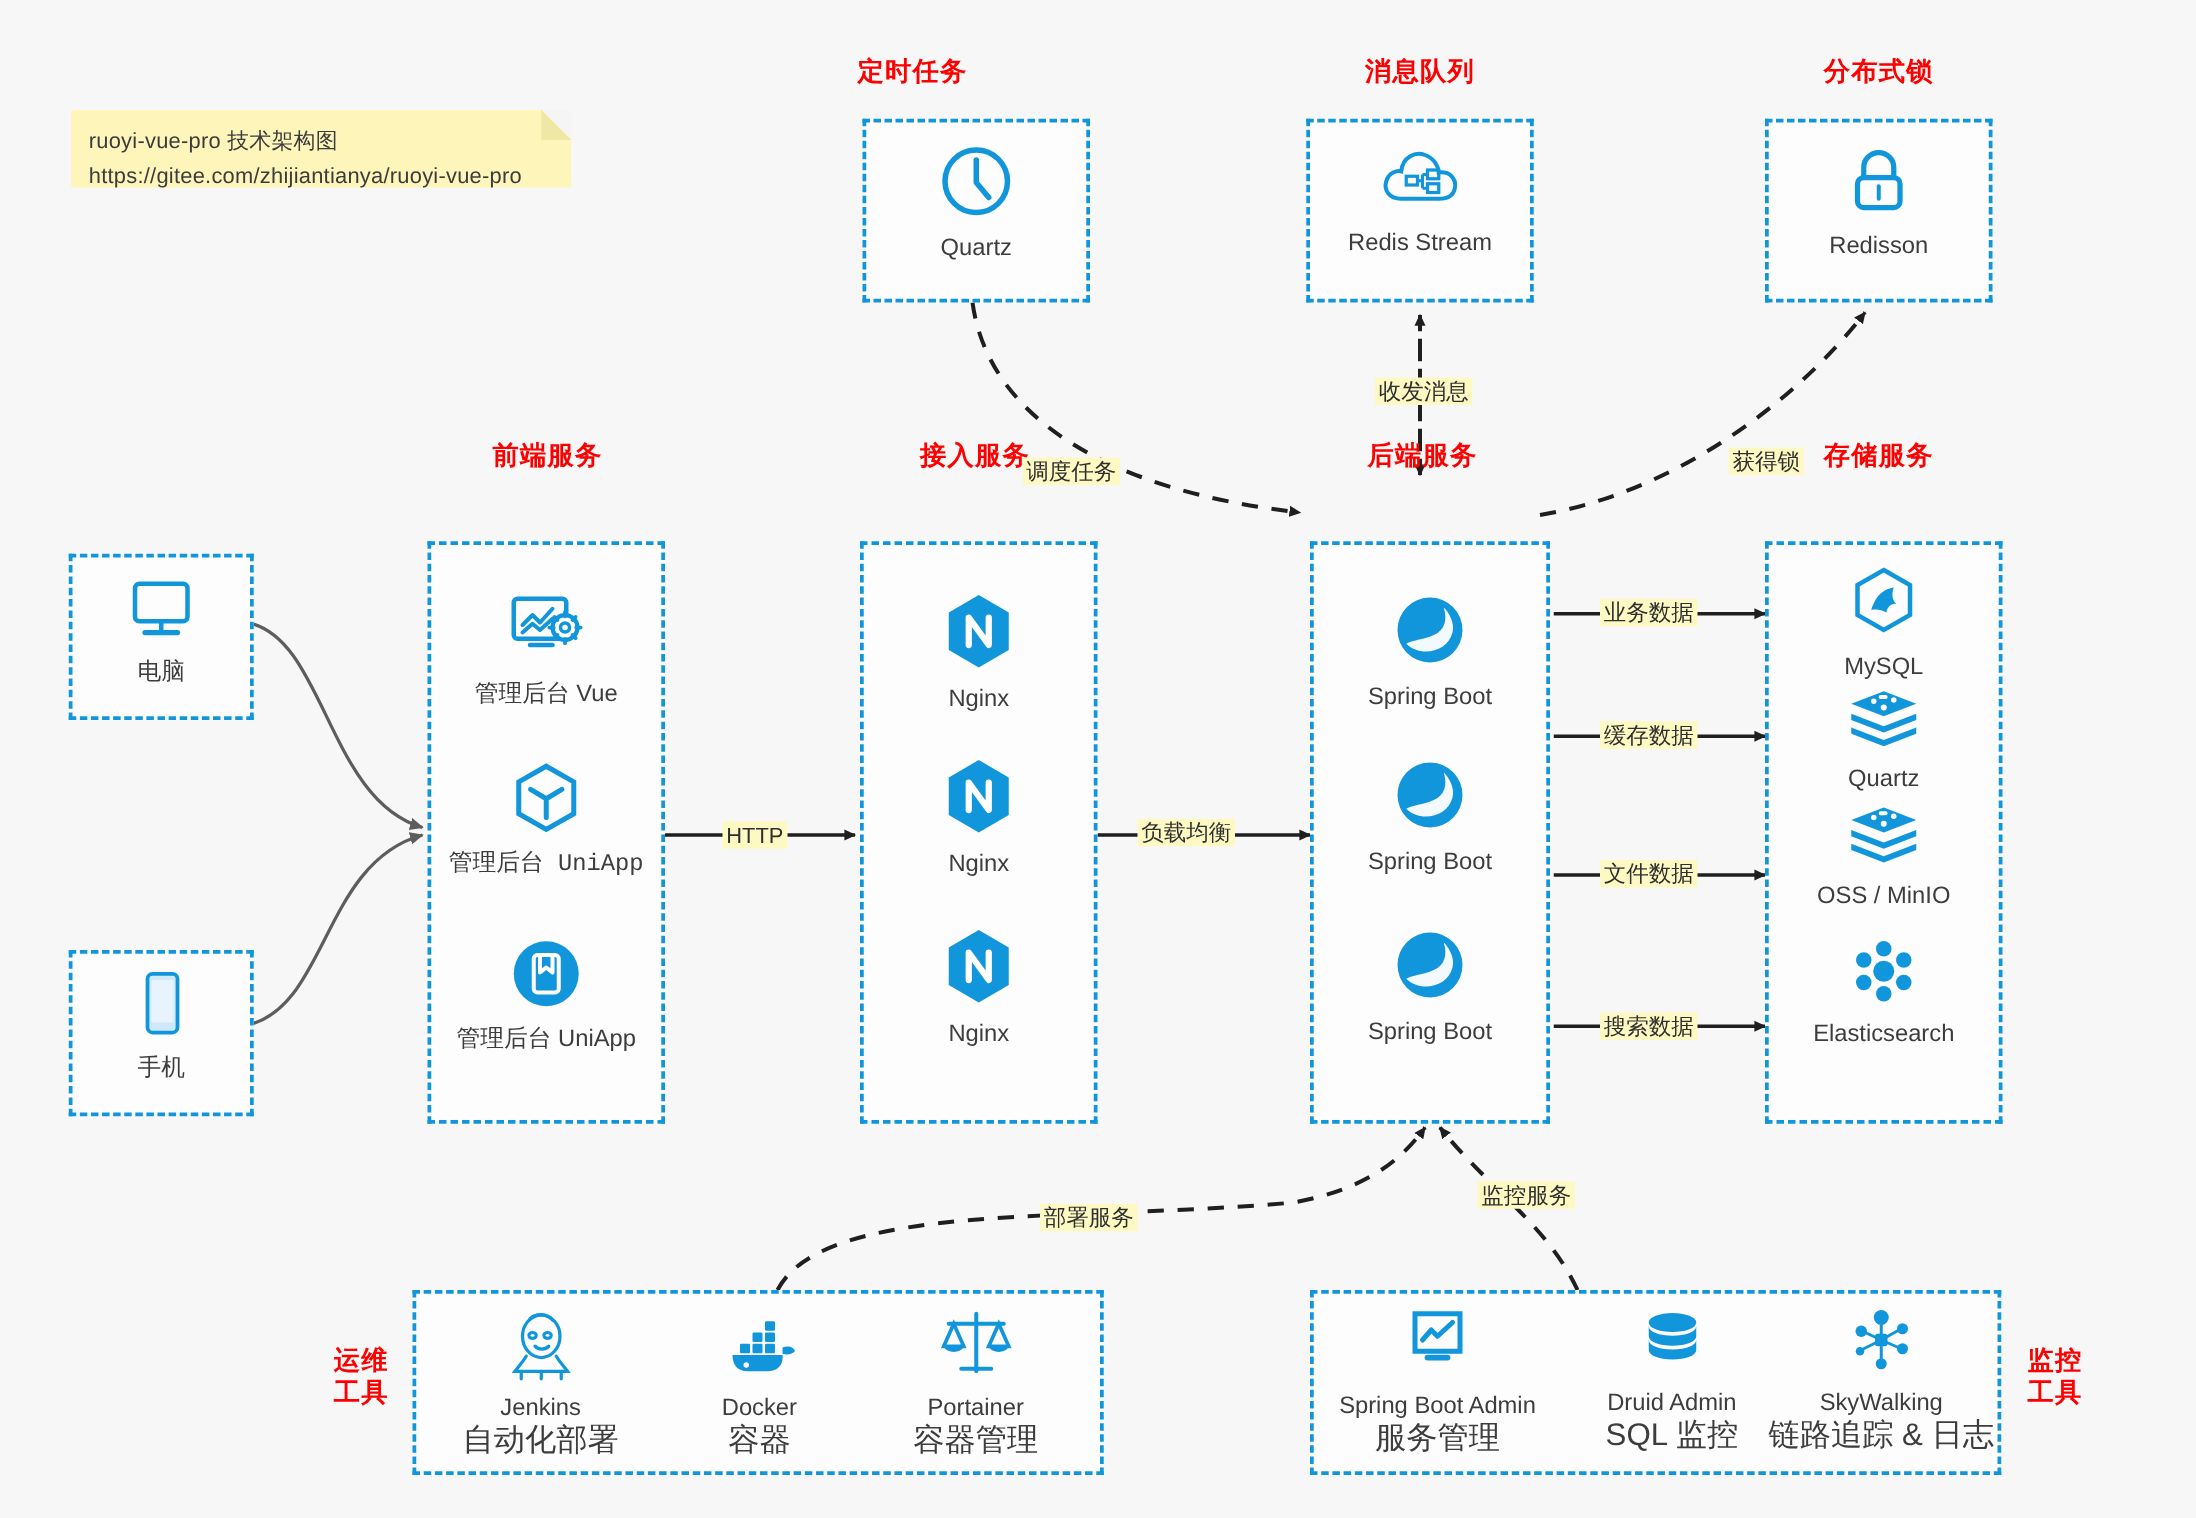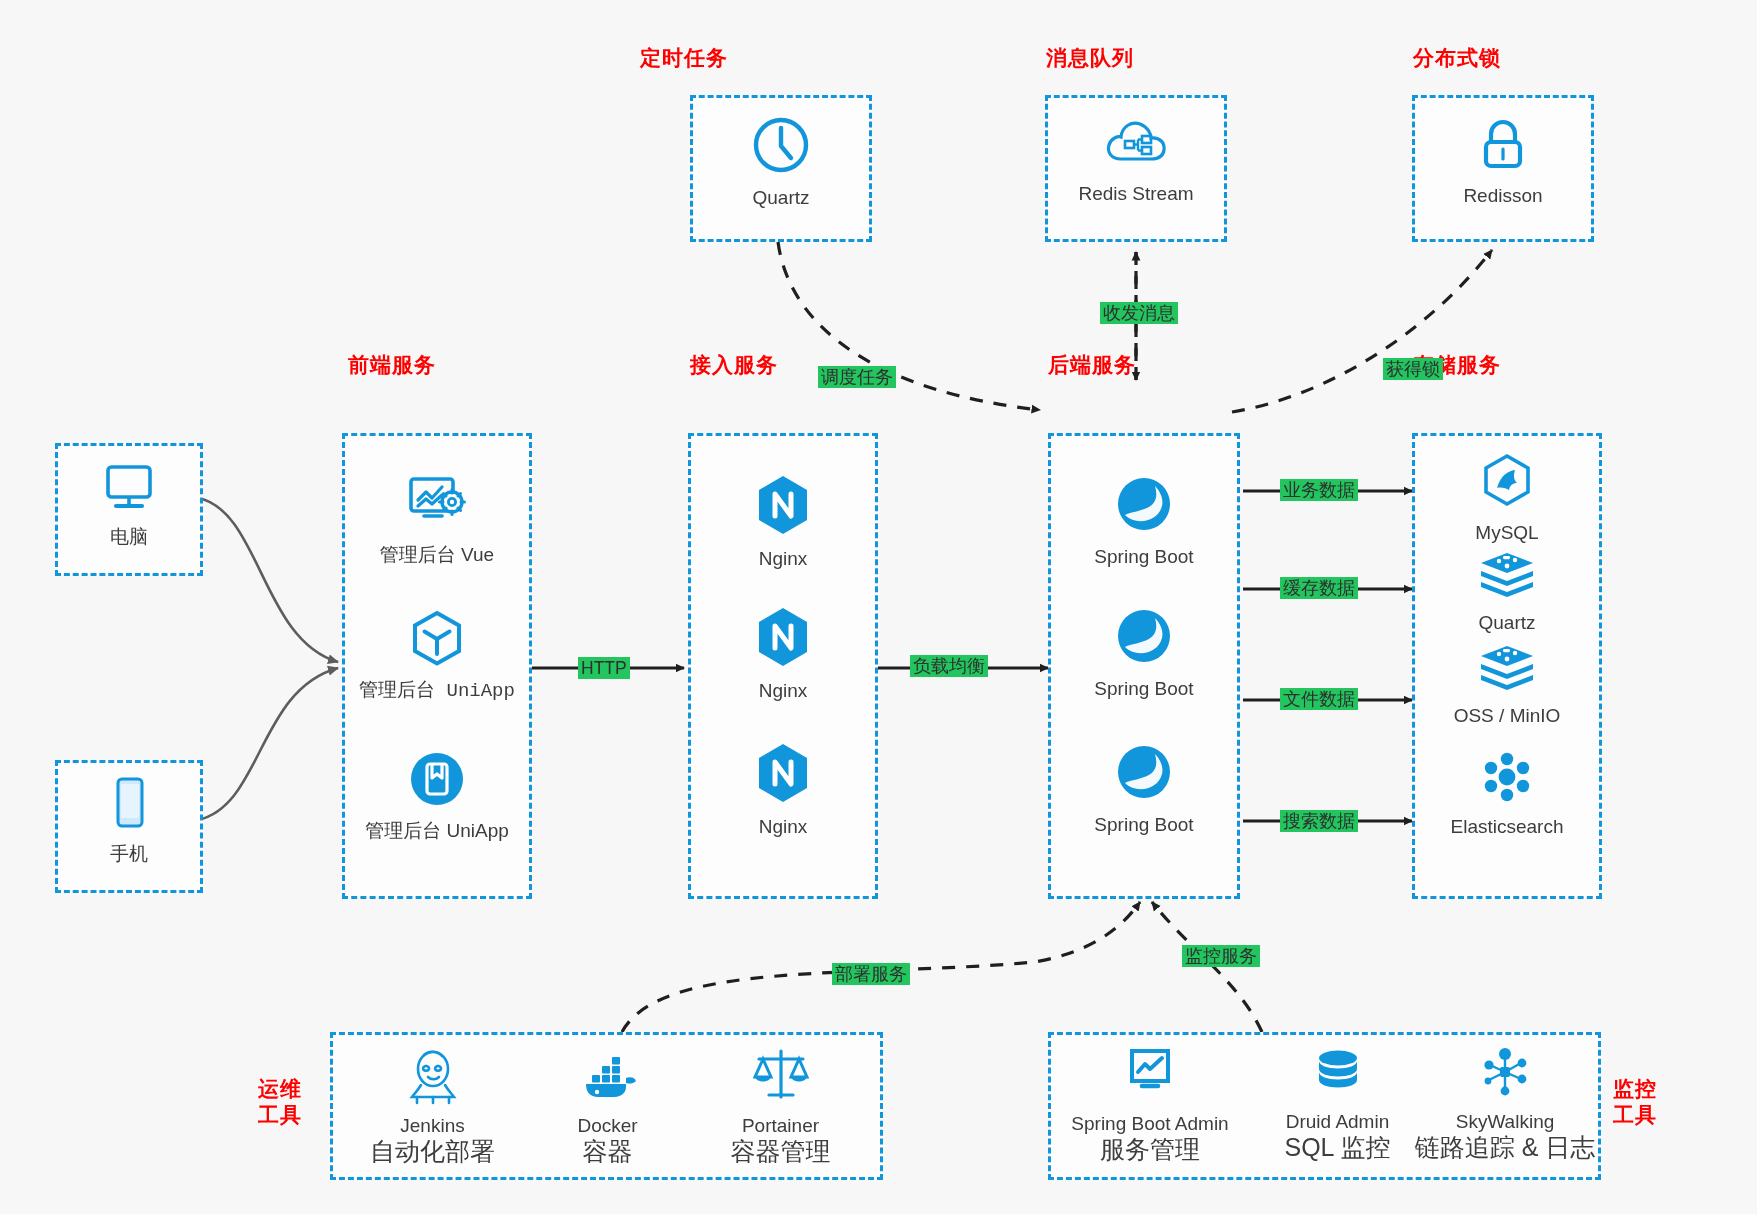--- a/index.html
+++ b/index.html
@@ -33,20 +33,21 @@
     position:absolute;
     border:3px dashed #1296db;
     background:#fdfdfd;
     box-sizing:border-box;
   }
   .gtitle{
     position:absolute;
     color:#fd0000;
     font-weight:bold;
     font-size:21px;
+    text-align:center;
     line-height:26px;
     letter-spacing:1px;
     white-space:nowrap;
   }
   .gtitle.side{white-space:normal;width:62px;}
 
   
   .node{
     position:absolute;
     display:flex;flex-direction:column;align-items:center;justify-content:flex-start;
@@ -56,21 +57,21 @@
   .cap{
     font-size:19px;line-height:25px;color:#3d3d3d;white-space:nowrap;margin-top:4px;
   }
   .cap2{font-size:25px;line-height:26px;color:#3d3d3d;white-space:nowrap;}
 
   
   .elabel{
     position:absolute;
     font-size:17.5px;line-height:20px;
     color:#2f2f2f;
-    background:#22c55e;
+    background:#fef9c3;
     padding:1px 3px;
     white-space:nowrap;
   }
   .elabel.cn{font-size:18px;}
 </style>
 </head>
 <body>
 
 <div id="canvas">
 
@@ -101,20 +102,25 @@
     <path d="M1136,380 L1136,252" fill="none" stroke="#1f1f1f" stroke-width="3.2" stroke-dasharray="13 11" marker-end="url(#ah)"></path>
     <path d="M1136,252 L1136,380" fill="none" stroke="#1f1f1f" stroke-width="3.2" stroke-dasharray="13 11" marker-end="url(#ah)"></path>
 
     <path d="M1232,412 C1330,396 1430,330 1492,250" fill="none" stroke="#1f1f1f" stroke-width="3.2" stroke-dasharray="13 11" marker-end="url(#ah)"></path>
 
     <path d="M622,1032 C660,960 860,978 1035,962 C1090,952 1120,930 1140,902" fill="none" stroke="#1f1f1f" stroke-width="3.2" stroke-dasharray="13 11" marker-end="url(#ah)"></path>
 
     <path d="M1262,1032 C1238,980 1190,950 1152,902" fill="none" stroke="#1f1f1f" stroke-width="3.2" stroke-dasharray="13 11" marker-end="url(#ah)"></path>
   </svg>
 
+  <div class="note">
+    <div class="dog"></div>
+    <div>ruoyi-vue-pro 技术架构图</div>
+    <div>https://gitee.com/zhijiantianya/ruoyi-vue-pro</div>
+  </div>
 
   <div class="gtitle" style="left:640px;top:45px;width:180px;">定时任务</div>
   <div class="gbox" style="left:690px;top:95px;width:182px;height:147px;"></div>
   <div class="node" style="left:690px;top:113px;width:182px;">
     <span class="ic">
       <svg width="64" height="64" viewBox="0 0 64 64">
           <circle cx="32" cy="32" r="25" fill="none" stroke="#1296db" stroke-width="4.4"></circle>
           <path d="M32 15 L32 33 L42 45" fill="none" stroke="#1296db" stroke-width="4.4" stroke-linecap="round" stroke-linejoin="round"></path>
         </svg>
     </span>

